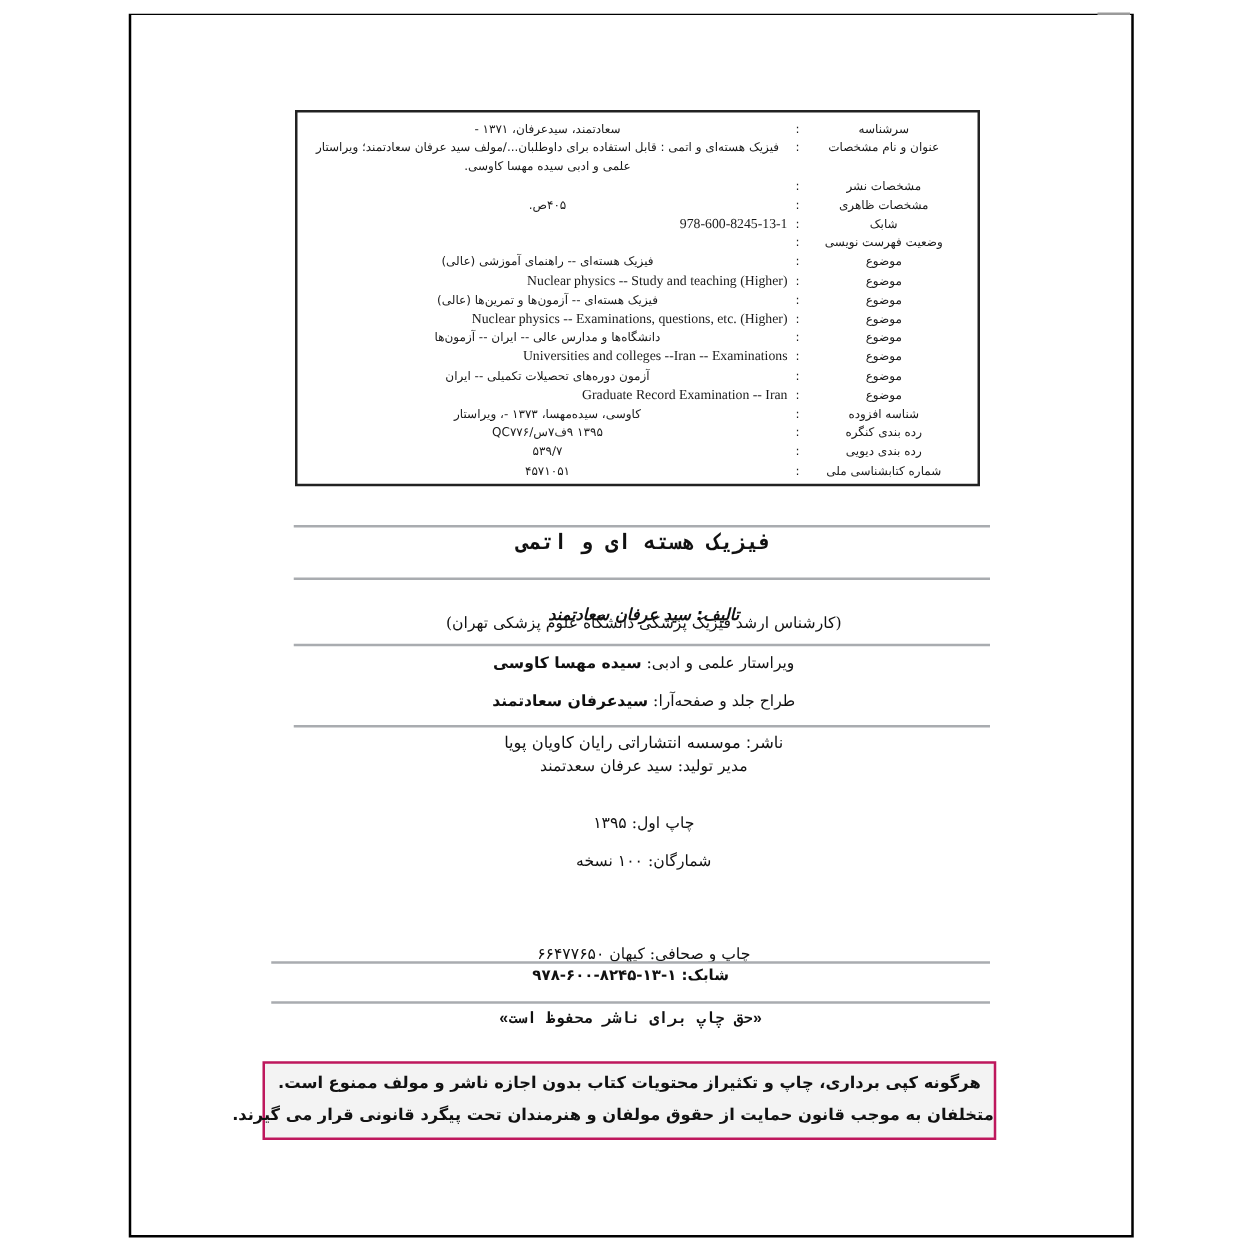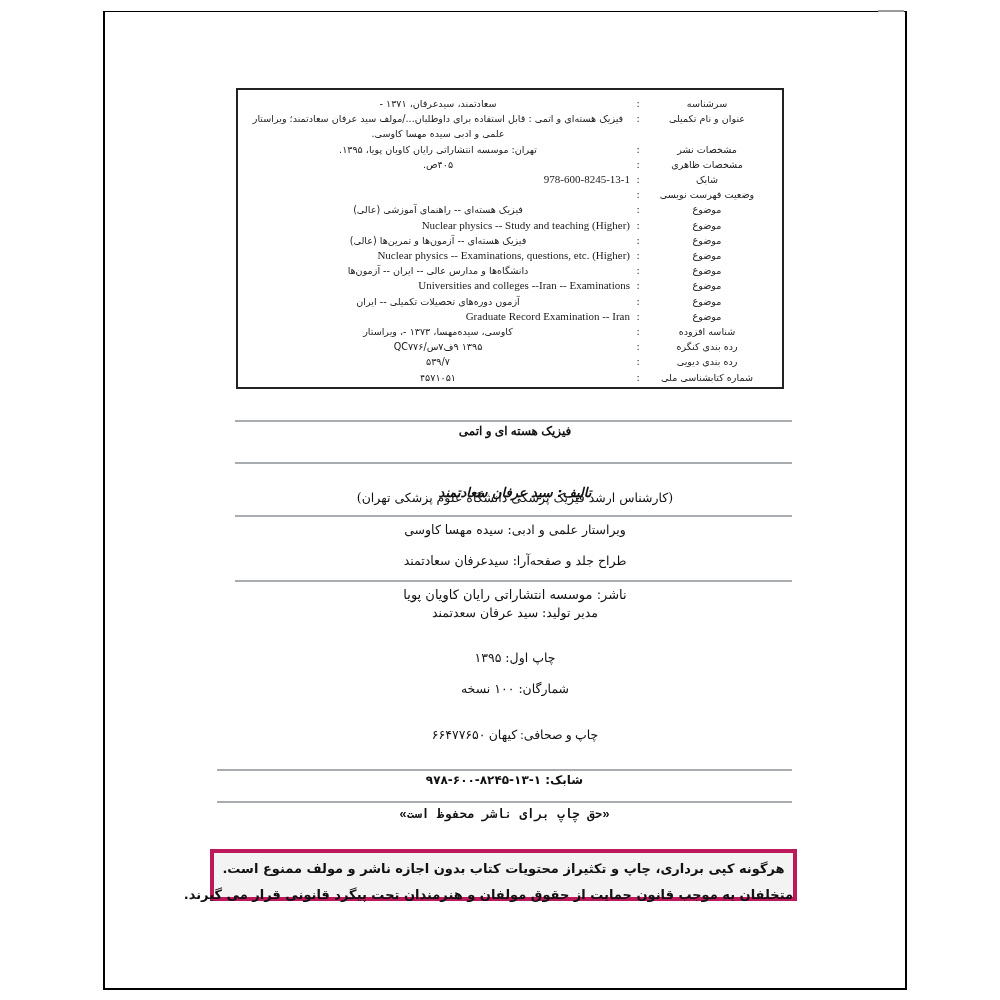--- a/index.html
+++ b/index.html
@@ -14,57 +14,56 @@
   .cip-row { display: flex; align-items: flex-start; font-family: "DejaVu Sans", sans-serif;
              font-size: 9.6px; line-height: 15.2px; color: #1a1a1a; }
   .cip-label { width: 122px; flex: 0 0 122px; text-align: center; padding-right: 6px; white-space: nowrap; }
   .cip-colon { width: 16px; flex: 0 0 16px; text-align: center; }
   .cip-value { flex: 1; text-align: center; }
   .cip-value.latin { font-family: "Liberation Serif", serif; font-size: 11px; direction: ltr; text-align: right; unicode-bidi: plaintext; }
 
   .sep { position: absolute; height: 0; border-top: 2px solid #a9acb0; }
   .center-line { position: absolute; left: 230px; width: 570px; text-align: center; direction: rtl; white-space: nowrap; }
 
-  .title { top: 424px; font-family: Liberation Sans, sans-serif; font-weight: bold; font-size: 12px; }
+  .title { top: 424px; font-family: Liberation Mono, monospace; font-weight: bold; font-size: 17px; }
   .author { top: 485px; font-family: "DejaVu Sans", sans-serif; font-weight: bold; font-size: 13px; font-style: italic; }
   .author-note { top: 490px; font-size: 12.5px; }
   .editor { top: 522px; font-size: 12.5px; }
   .designer { top: 553px; font-size: 12.5px; }
-  .strong { font-family: "DejaVu Sans", sans-serif; font-weight: normal; }
+  .strong { font-family: "DejaVu Sans", sans-serif; font-weight: bold; }
   .publisher { top: 587px; font-family: "DejaVu Sans", sans-serif; font-weight: normal; font-size: 13px; }
   .plain { font-size: 12.5px; }
   .isbn { top: 773px; left: 217px; width: 575px; font-family: "DejaVu Sans", sans-serif; font-weight: bold; font-size: 12px; }
   .rights { top: 806px; left: 217px; width: 575px; font-family: Liberation Mono, monospace; font-weight: bold; font-size: 12.5px; }
 
-  .warning { position: absolute; left: 210px; top: 849px; width: 587px; height: 52px; box-sizing: border-box;
-             border: 4px solid #be185d; background: #f3f3f3; direction: rtl; text-align: center;
+  .warning { position: absolute; left: 210px; top: 849px; width: 587px; height: 63px; box-sizing: border-box;
+             border: 2px solid #be185d; background: #f3f3f3; direction: rtl; text-align: center;
              font-family: "DejaVu Sans", sans-serif; font-weight: bold; font-size: 13px; line-height: 26px; padding-top: 3px; }
   .warning div { white-space: nowrap; }
 </style>
 </head>
 <body>
 
 <div class="page"></div>
 <div class="corner-mark"></div>
 
 <div class="cip">
   <div class="cip-row">
       <span class="cip-label">سرشناسه</span>
       <span class="cip-colon">:</span>
       <span class="cip-value">سعادتمند، سیدعرفان، ۱۳۷۱ -</span>
     </div>
   <div class="cip-row">
-      <span class="cip-label">عنوان و نام تکمیلی</span>
+      <span class="cip-label">عنوان و نام مشخصات</span>
       <span class="cip-colon">:</span>
       <span class="cip-value">فیزیک هسته‌ای و اتمی : قابل استفاده برای داوطلبان.../مولف سید عرفان سعادتمند؛ ویراستار علمی و ادبی سیده مهسا کاوسی.</span>
     </div>
   <div class="cip-row">
       <span class="cip-label">مشخصات نشر</span>
       <span class="cip-colon">:</span>
-      <span class="cip-value">تهران: موسسه انتشاراتی رایان کاویان پویا، ۱۳۹۵.</span>
     </div>
   <div class="cip-row">
       <span class="cip-label">مشخصات ظاهری</span>
       <span class="cip-colon">:</span>
       <span class="cip-value">۴۰۵ص.</span>
     </div>
   <div class="cip-row">
       <span class="cip-label">شابک</span>
       <span class="cip-colon">:</span>
       <span class="cip-value latin">978-600-8245-13-1</span>
@@ -141,21 +140,21 @@
 <div class="center-line author">تالیف: سید عرفان سعادتمند</div>
 <div class="center-line author-note">(کارشناس ارشد فیزیک پزشکی دانشگاه علوم پزشکی تهران)</div>
 <div class="sep" style="left:235px; width:557px; top:515px;"></div>
 <div class="center-line editor"><span>ویراستار علمی و ادبی: </span><span class="strong">سیده مهسا کاوسی</span></div>
 <div class="center-line designer"><span>طراح جلد و صفحه‌آرا: </span><span class="strong">سیدعرفان سعادتمند</span></div>
 <div class="sep" style="left:235px; width:557px; top:580px;"></div>
 <div class="center-line publisher">ناشر: موسسه انتشاراتی رایان کاویان پویا</div>
 <div class="center-line plain" style="top:605px;">مدیر تولید: سید عرفان سعدتمند</div>
 <div class="center-line plain" style="top:650px;">چاپ اول: ۱۳۹۵</div>
 <div class="center-line plain" style="top:681px;">شمارگان: ۱۰۰ نسخه</div>
-<div class="center-line plain" style="top:727px;font-family:Liberation Serif, serif;">چاپ و صحافی: کیهان ۶۶۴۷۷۶۵۰</div>
+<div class="center-line plain" style="top:755px;">چاپ و صحافی: کیهان ۶۶۴۷۷۶۵۰</div>
 
 <div class="sep" style="left:217px; width:575px; top:769px;"></div>
 <div class="center-line isbn">شابک: ۱-۱۳-۸۲۴۵-۶۰۰-۹۷۸</div>
 <div class="sep" style="left:217px; width:575px; top:801px;"></div>
 <div class="center-line rights">«حق چاپ برای ناشر محفوظ است»</div>
 
 <div class="warning">
   <div>هرگونه کپی برداری، چاپ و تکثیراز محتویات کتاب بدون اجازه ناشر و مولف ممنوع است.</div>
   <div>متخلفان به موجب قانون حمایت از حقوق مولفان و هنرمندان تحت پیگرد قانونی قرار می گیرند.</div>
 </div>

